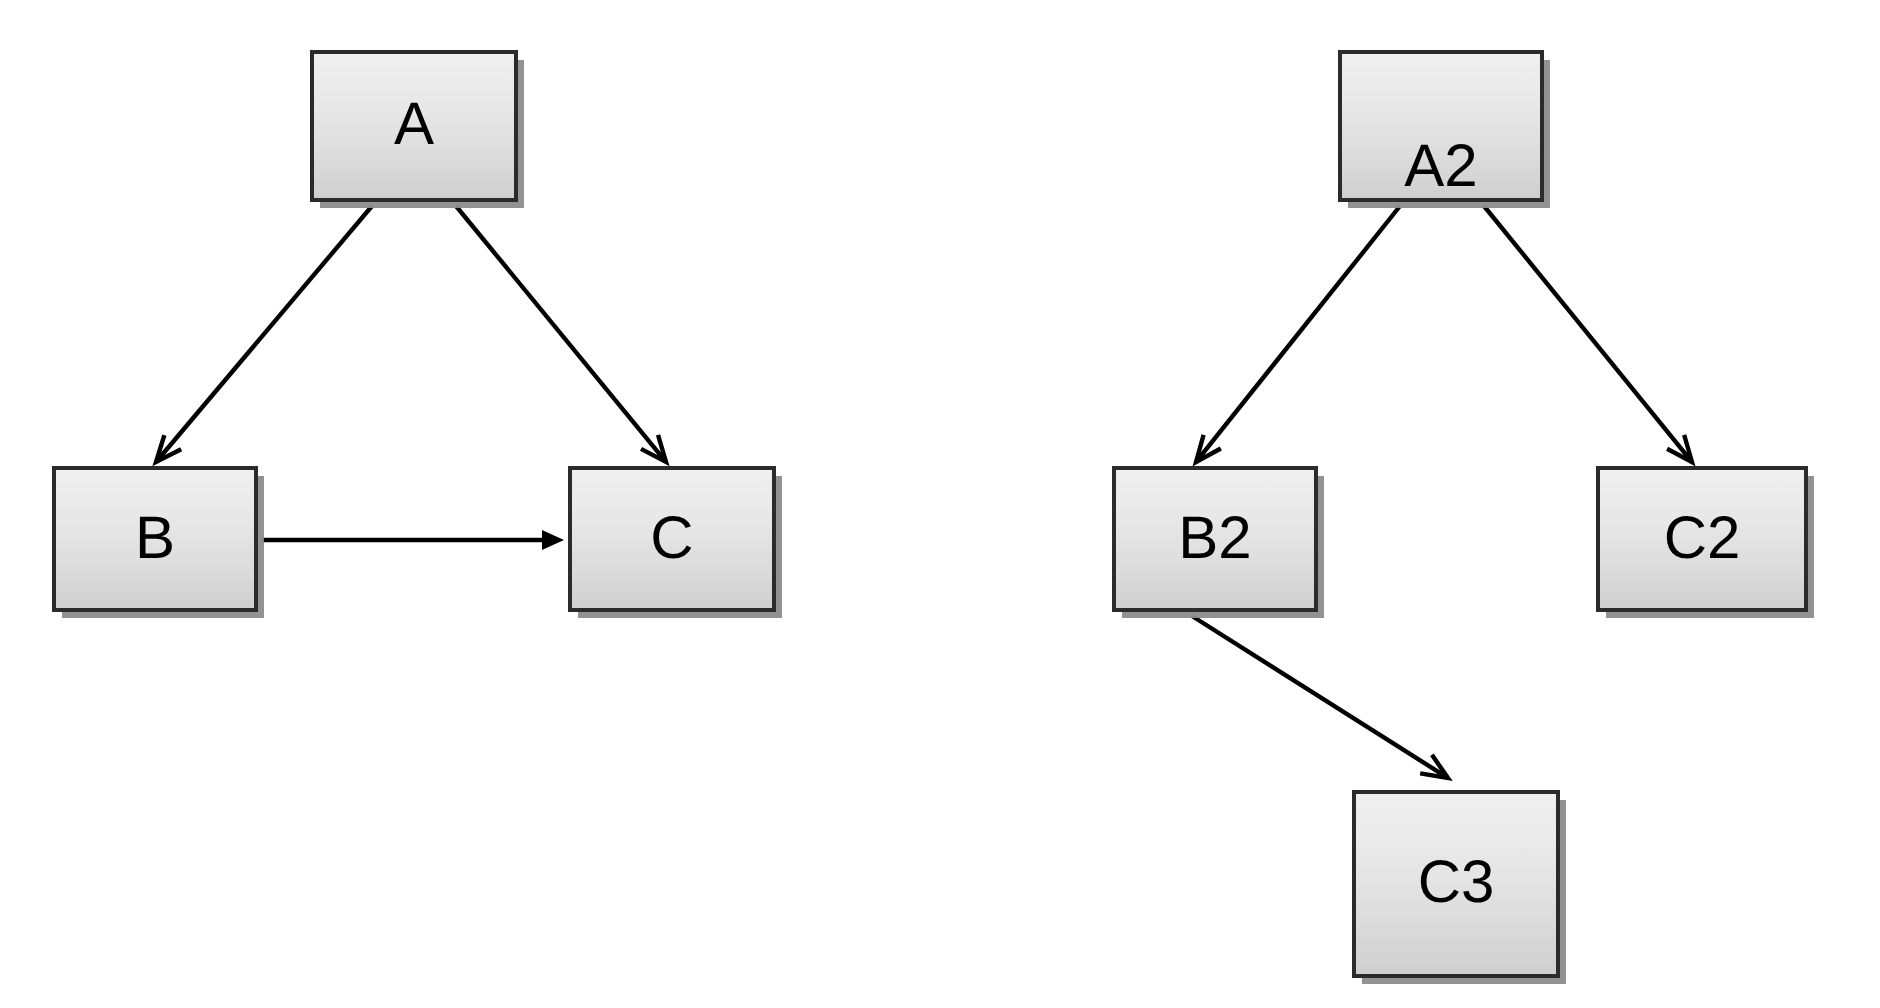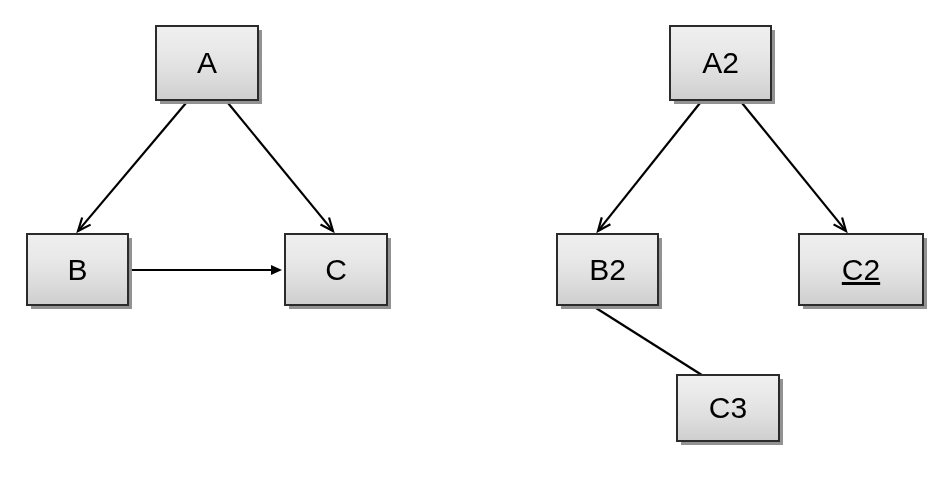--- a/index.html
+++ b/index.html
@@ -81,27 +81,27 @@
   <div id="node-layer">
       <div class="node" style="left: 155px; top: 25px; width: 104px; height: 76px;">
         <span class="node-label">A</span>
       </div>
       <div class="node" style="left: 26px; top: 233px; width: 103px; height: 73px;">
         <span class="node-label">B</span>
       </div>
       <div class="node" style="left: 284px; top: 233px; width: 104px; height: 73px;">
         <span class="node-label">C</span>
       </div>
-      <div class="node" style="left: 669px; top: 25px; width: 103px; height: 76px;">
+      <div class="node" style="left: 669px; top: 25px; width: 103px; height: 76px; align-items: flex-end;">
         <span class="node-label">A2</span>
       </div>
       <div class="node" style="left: 542px; top: 233px; width: 103px; height: 73px; margin-left: 14px;">
         <span class="node-label">B2</span>
       </div>
-      <div class="node" style="left: 798px; top: 233px; width: 126px; height: 73px; text-decoration: underline;">
+      <div class="node" style="left: 798px; top: 233px; width: 106px; height: 73px;">
         <span class="node-label">C2</span>
       </div>
-      <div class="node" style="left: 676px; top: 374px; width: 104px; height: 68px; justify-content: center;">
+      <div class="node" style="left: 676px; top: 395px; width: 104px; height: 94px; justify-content: center;">
         <span class="node-label">C3</span>
       </div>
     </div>
 
 </div>
 
 </body></html>

